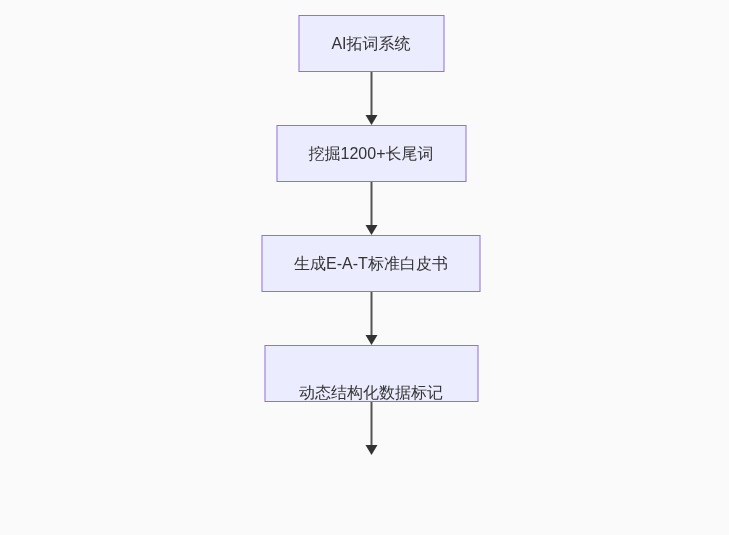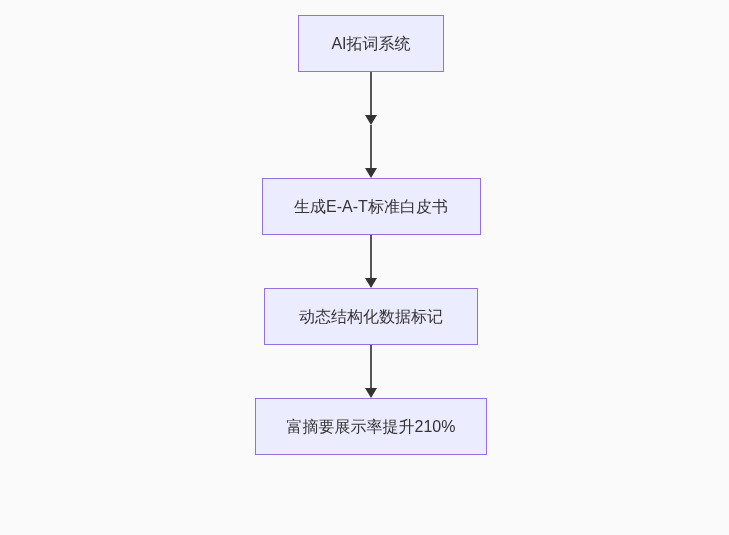--- a/index.html
+++ b/index.html
@@ -32,21 +32,21 @@
     align-items: center;
     justify-content: center;
     color: #333333;
     font-size: 16px;
     line-height: 1;
     white-space: nowrap;
   }
   .node-1 { width: 146px; }
   .node-2 { width: 190px; }
   .node-3 { width: 219px; text-align: center; }
-  .node-4 { width: 214px; }
+  .node-4 { width: 214px; align-items: flex-end; }
   .node-5 { width: 232px; }
   .arrow {
     position: relative;
     width: 14px;
     height: 53px;
     flex: 0 0 auto;
   }
   .arrow-line {
     position: absolute;
     left: 6px;
@@ -74,20 +74,23 @@
 
     <div class="node node-1">
       <span>AI拓词系统</span>
     </div>
 
     <div class="arrow">
       <div class="arrow-line"></div>
       <div class="arrow-head"></div>
     </div>
 
+    <div class="node node-2">
+      <span>挖掘1200+长尾词</span>
+    </div>
 
     <div class="arrow">
       <div class="arrow-line"></div>
       <div class="arrow-head"></div>
     </div>
 
     <div class="node node-3">
       <span>生成E-A-T标准白皮书</span>
     </div>
 
@@ -98,18 +101,15 @@
 
     <div class="node node-4">
       <span>动态结构化数据标记</span>
     </div>
 
     <div class="arrow">
       <div class="arrow-line"></div>
       <div class="arrow-head"></div>
     </div>
 
-    <div class="node node-5">
-      <span>富摘要展示率提升210%</span>
-    </div>
 
   </div>
 </div>
 
 </body></html>

